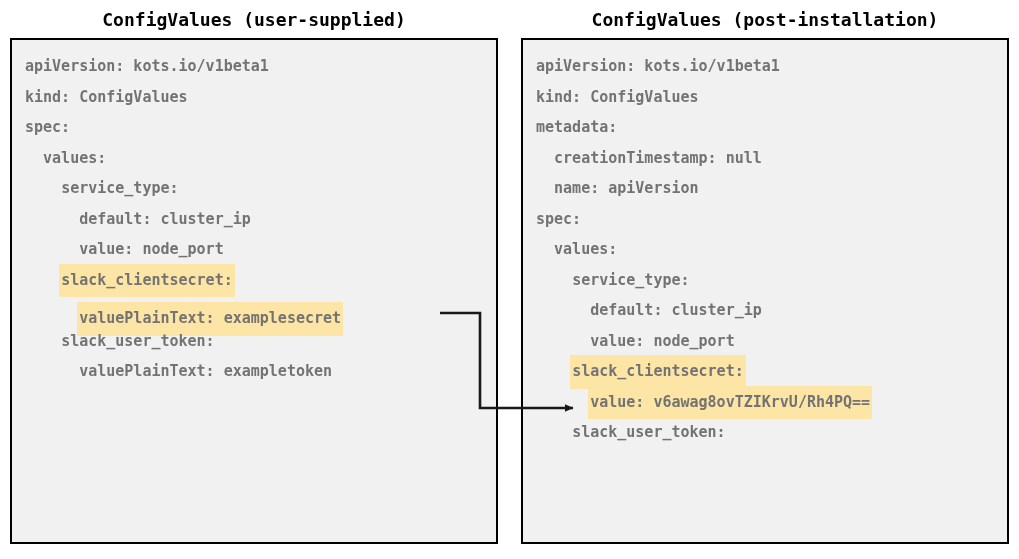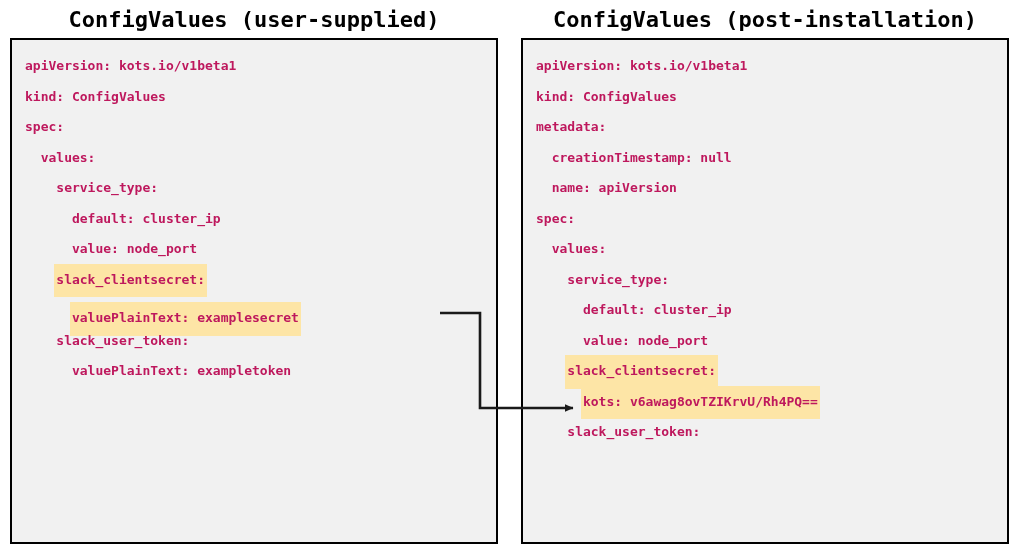--- a/index.html
+++ b/index.html
@@ -21,21 +21,21 @@
     inset: 0;
   }
 
   
   .panel-title {
     position: absolute;
     top: 7px;
     height: 26px;
     line-height: 26px;
     font-family: "DejaVu Sans Mono", "Liberation Mono", monospace;
-    font-size: 22px;
+    font-size: 18px;
     font-weight: bold;
     color: #000000;
     text-align: center;
     white-space: nowrap;
     letter-spacing: 0px;
   }
   #title-left  { left: 10px;  width: 488px; }
   #title-right { left: 521px; width: 488px; }
 
   
@@ -58,23 +58,23 @@
     top: 0;
     right: 0;
     padding: 10px 0 0 0;
   }
   .code-line {
     position: relative;
     height: 30.5px;
     line-height: 30.5px;
     white-space: pre;
     font-family: "DejaVu Sans Mono", "Liberation Mono", monospace;
-    font-size: 13px;
+    font-size: 15px;
     font-weight: bold;
-    color: #be185d;
+    color: #737373;
     padding-left: 11px;
   }
   .code-line .seg {
     display: inline-block;
     padding: 1px 2px 2px 2px;
     white-space: pre;
   }
   .code-line.hl .seg {
     background: #fde5a6;
   }
@@ -120,21 +120,21 @@
         <div class="code-line"><span class="seg">kind: ConfigValues</span></div>
         <div class="code-line"><span class="seg">metadata:</span></div>
         <div class="code-line"><span class="indent">  </span><span class="seg">creationTimestamp: null</span></div>
         <div class="code-line"><span class="indent">  </span><span class="seg">name: apiVersion</span></div>
         <div class="code-line"><span class="seg">spec:</span></div>
         <div class="code-line"><span class="indent">  </span><span class="seg">values:</span></div>
         <div class="code-line"><span class="indent">    </span><span class="seg">service_type:</span></div>
         <div class="code-line"><span class="indent">      </span><span class="seg">default: cluster_ip</span></div>
         <div class="code-line"><span class="indent">      </span><span class="seg">value: node_port</span></div>
         <div class="code-line hl"><span class="indent">    </span><span class="seg" style="background: rgb(253, 229, 166);">slack_clientsecret:</span></div>
-        <div class="code-line hl"><span class="indent">      </span><span class="seg" style="background: rgb(253, 229, 166);">kots: v6awag8ovTZIKrvU/Rh4PQ==</span></div>
+        <div class="code-line hl"><span class="indent">      </span><span class="seg" style="background: rgb(253, 229, 166);">value: v6awag8ovTZIKrvU/Rh4PQ==</span></div>
         <div class="code-line"><span class="indent">    </span><span class="seg">slack_user_token:</span></div>
       </div>
   </div>
 
   <svg class="connector" id="connector-svg" viewBox="0 0 1019 559" xmlns="http://www.w3.org/2000/svg" aria-hidden="true">
     <defs>
       <marker id="arrowhead" markerWidth="9" markerHeight="8" refX="8.5" refY="4" orient="auto" markerUnits="userSpaceOnUse">
         <path d="M 0 0 L 9 4 L 0 8 z" fill="#1a1a1a"></path>
       </marker>
     </defs>

